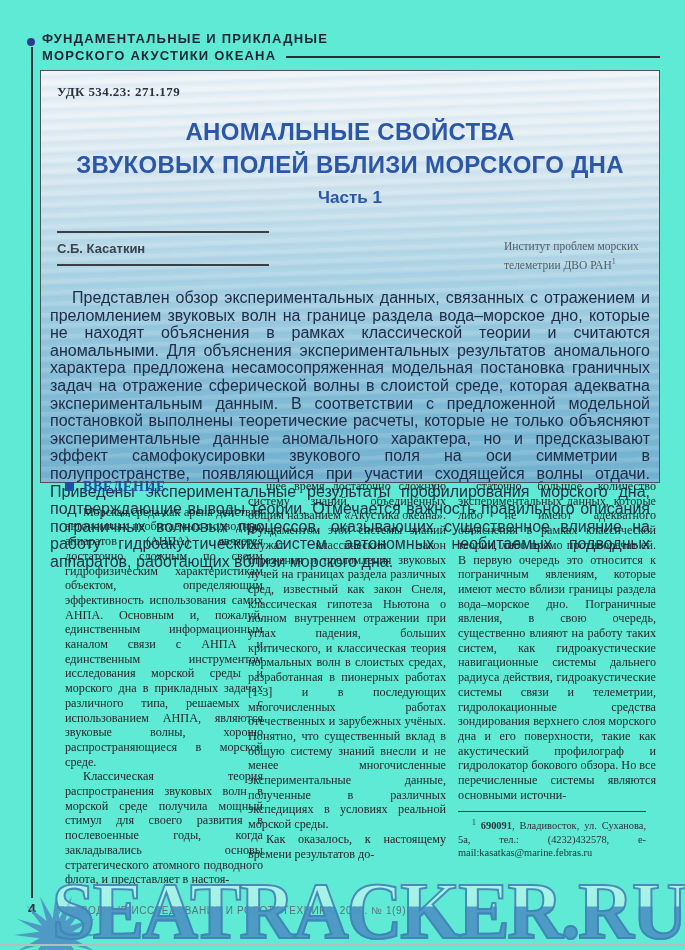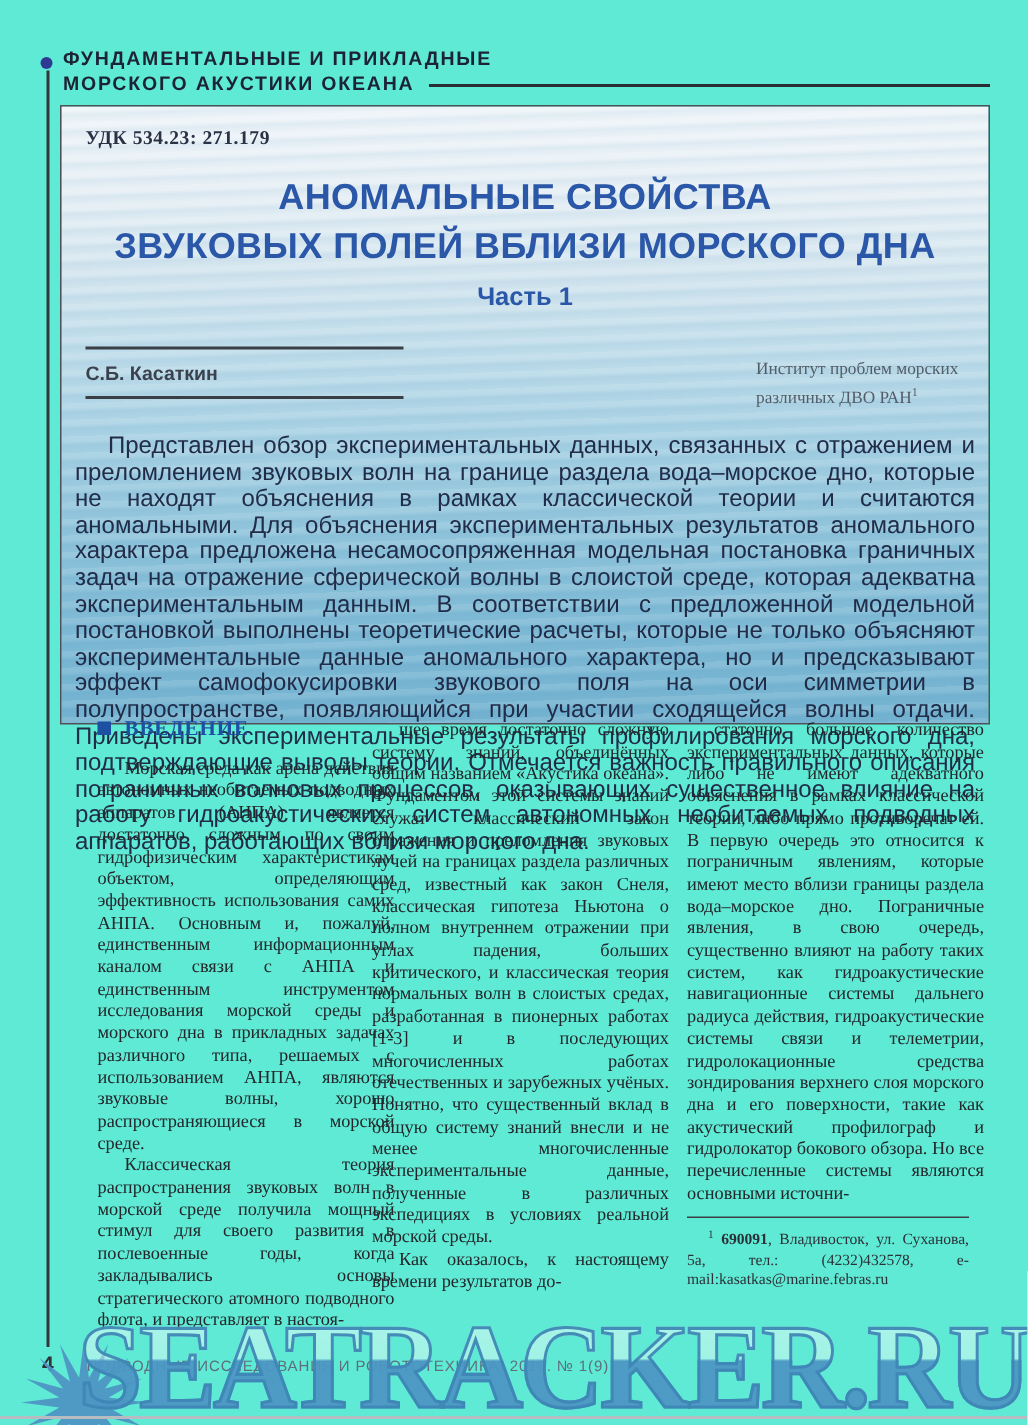--- a/index.html
+++ b/index.html
@@ -92,21 +92,21 @@
     <div class="title">
       <div class="t1">АНОМАЛЬНЫЕ СВОЙСТВА</div>
       <div class="t2">ЗВУКОВЫХ ПОЛЕЙ ВБЛИЗИ МОРСКОГО ДНА</div>
       <div class="t3">Часть 1</div>
     </div>
     <div class="authors">
       <div>С.Б. Касаткин</div>
     </div>
     <div class="affiliation">
       <div>Институт проблем морских</div>
-      <div><span>различных ДВО РАН</span><sup>1</sup></div>
+      <div><span>телеметрии ДВО РАН</span><sup>1</sup></div>
     </div>
     <div class="abstract">Представлен обзор экспериментальных данных, связанных с отражением и преломлением звуковых волн на границе раздела вода–морское дно, которые не находят объяснения в рамках классической теории и считаются аномальными. Для объяснения экспериментальных результатов аномального характера предложена несамосопряженная модельная постановка граничных задач на отражение сферической волны в слоистой среде, которая адекватна экспериментальным данным. В соответствии с предложенной модельной постановкой выполнены теоретические расчеты, которые не только объясняют экспериментальные данные аномального характера, но и предсказывают эффект самофокусировки звукового поля на оси симметрии в полупространстве, появляющийся при участии сходящейся волны отдачи. Приведены экспериментальные результаты профилирования морского дна, подтверждающие выводы теории. Отмечается важность правильного описания пограничных волновых процессов, оказывающих существенное влияние на работу гидроакустических систем автономных необитаемых подводных аппаратов, работающих вблизи морского дна.</div>
   </div>
 
   <div class="col" id="col1">
     <div class="sec-head">
       <span class="sq"></span><span>ВВЕДЕНИЕ</span>
     </div>
     <p>Морская среда как арена действия автономных необитаемых подводных аппаратов (АНПА) является достаточно сложным по своим гидрофизическим характеристикам объектом, определяющим эффективность использования самих АНПА. Основным и, пожалуй, единственным информационным каналом связи с АНПА и единственным инструментом исследования морской среды и морского дна в прикладных задачах различного типа, решаемых с использованием АНПА, являются звуковые волны, хорошо распространяющиеся в морской среде.</p>
     <p>Классическая теория распространения звуковых волн в морской среде получила мощный стимул для своего развития в послевоенные годы, когда закладывались основы стратегического атомного подводного флота, и представляет в настоя-</p>

